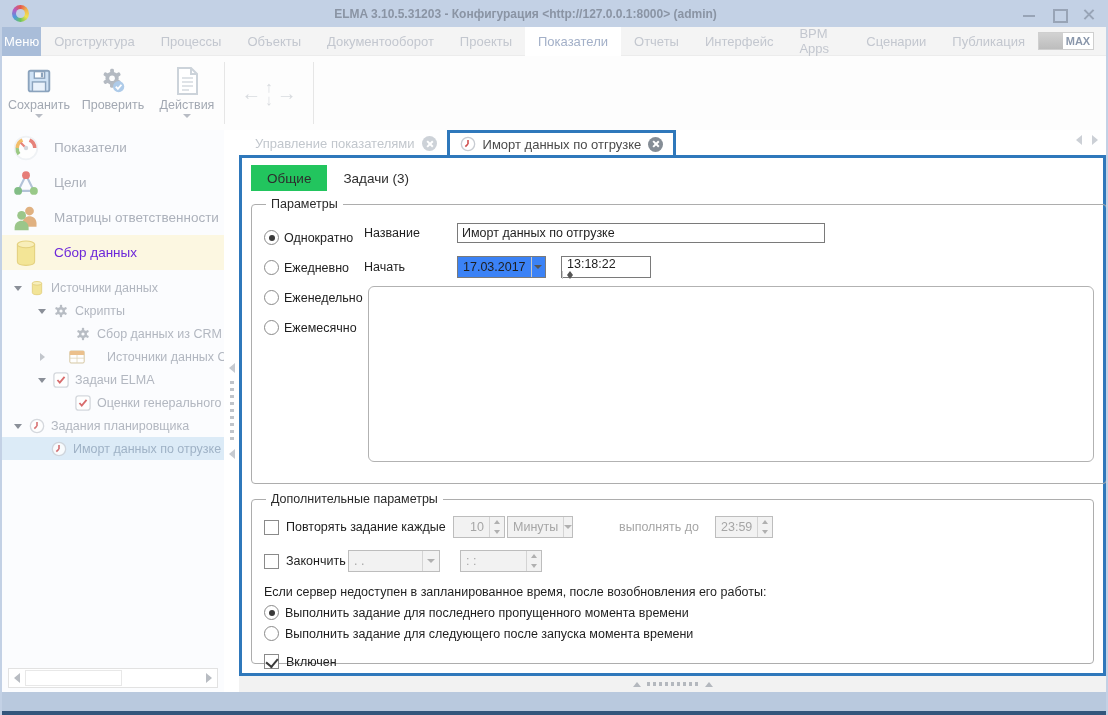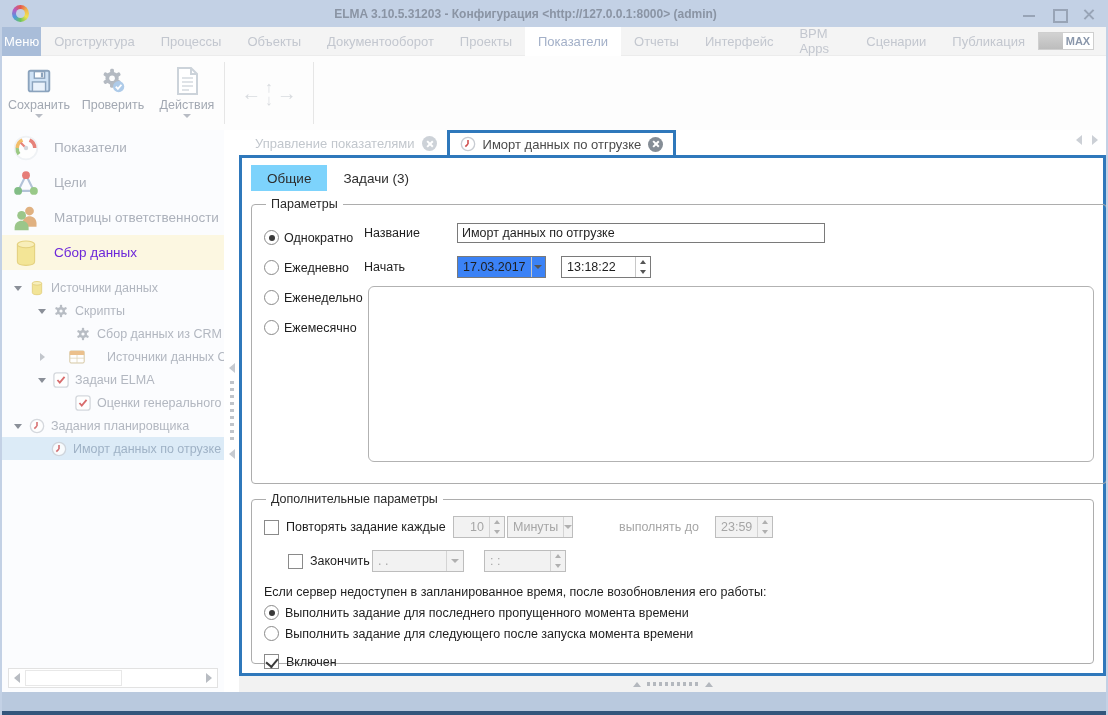--- a/index.html
+++ b/index.html
@@ -80,21 +80,21 @@
   .doc-tab.active .tab-close{ background:#858d96; }
   .tab-close::before,.tab-close::after{ content:""; position:absolute; left:7px; top:3.5px; width:1.8px; height:8px; background:#fff; }
   .tab-close::before{ transform:rotate(45deg);} .tab-close::after{ transform:rotate(-45deg);}
   .tabstrip-nav{ position:absolute; right:8px; top:5px; display:flex; gap:10px; }
   .ts-left{ width:0;height:0;border-top:5px solid transparent;border-bottom:5px solid transparent;border-right:6px solid #ccd0d6; }
   .ts-right{ width:0;height:0;border-top:5px solid transparent;border-bottom:5px solid transparent;border-left:6px solid #ccd0d6; }
 
   .content-panel{ flex:1; border:3px solid #2f78bb; background:#fff; padding:7px 9px; display:flex; flex-direction:column; min-height:0; }
   .inner-tabs{ display:flex; height:26px; flex:none; }
   .inner-tab{ padding:0 16px; display:flex; align-items:center; font-size:13.5px; color:#2d2d2d; }
-  .inner-tab.active{ background:#7dd3fc; }
+  .inner-tab.active{ background:#22c55e; }
 
   fieldset.group{ border:1px solid #adadad; border-radius:4px; padding:6px 12px 8px 12px; position:relative; }
   fieldset.group legend{ font-size:12.5px; color:#2a2a2a; padding:0 5px; margin-left:2px; }
   .group-params{ height:287px; margin-top:6px; flex:none; }
   .group-add{ height:172px; margin-top:8px; flex:none; }
 
   .radio-col{ position:absolute; left:12px; top:18px; }
   .radio-line{ display:flex; align-items:center; gap:5px; height:17px; margin-bottom:13px; font-size:12.5px; color:#1e1e1e; }
   .radio{ width:15px; height:15px; border:1px solid #8a8a8a; border-radius:50%; background:#fff; position:relative; flex:none; }
   .radio.checked::after{ content:""; position:absolute; inset:3.5px; border-radius:50%; background:#3a3a3a; }
@@ -459,21 +459,21 @@
               <input class="text-input" type="text" value="Иморт данных по отгрузке" style="">
             </div>
             <div class="form-row" style="margin-top:13px;">
               <span class="form-label">Начать</span>
               <div class="combo" style="width:89px;">
                 <span class="val">17.03.2017</span>
                 <span class="dd">
                     <span class="dd-caret"></span>
                   </span>
               </div>
-              <div class="spinbox" style="width:90px; margin-left:15px;">
+              <div class="spinbox" style="width:90px; margin-left:15px;flex-direction:column;">
                 <span class="val">13:18:22</span>
                 <span class="spin-col">
                   <span class="spin-up"></span>
                   <span class="spin-down"></span>
                 </span>
               </div>
             </div>
             <div class="schedule-panel"></div>
           </div>
         </fieldset>
@@ -500,21 +500,21 @@
             <span class="dim-label" style="margin-left:46px;">выполнять до</span>
             <div class="spinbox disabled" style="width:58px; margin-left:16px;">
               <span class="val">23:59</span>
               <span class="spin-col">
                 <span class="spin-up"></span>
                 <span class="spin-down"></span>
               </span>
             </div>
           </div>
 
-          <div class="add-row" style="margin-top:12px;margin-left:24px;">
+          <div class="add-row" style="margin-top:12px;">
             <span class="checkbox"></span>
             <span style="margin-left:7px; width:62px;">Закончить</span>
             <div class="combo disabled" style="width:92px;">
               <span class="val">. .</span>
               <span class="dd">
                   <span class="dd-caret"></span>
                 </span>
             </div>
             <div class="spinbox disabled" style="width:82px; margin-left:20px;">
               <span class="val">: :</span>

